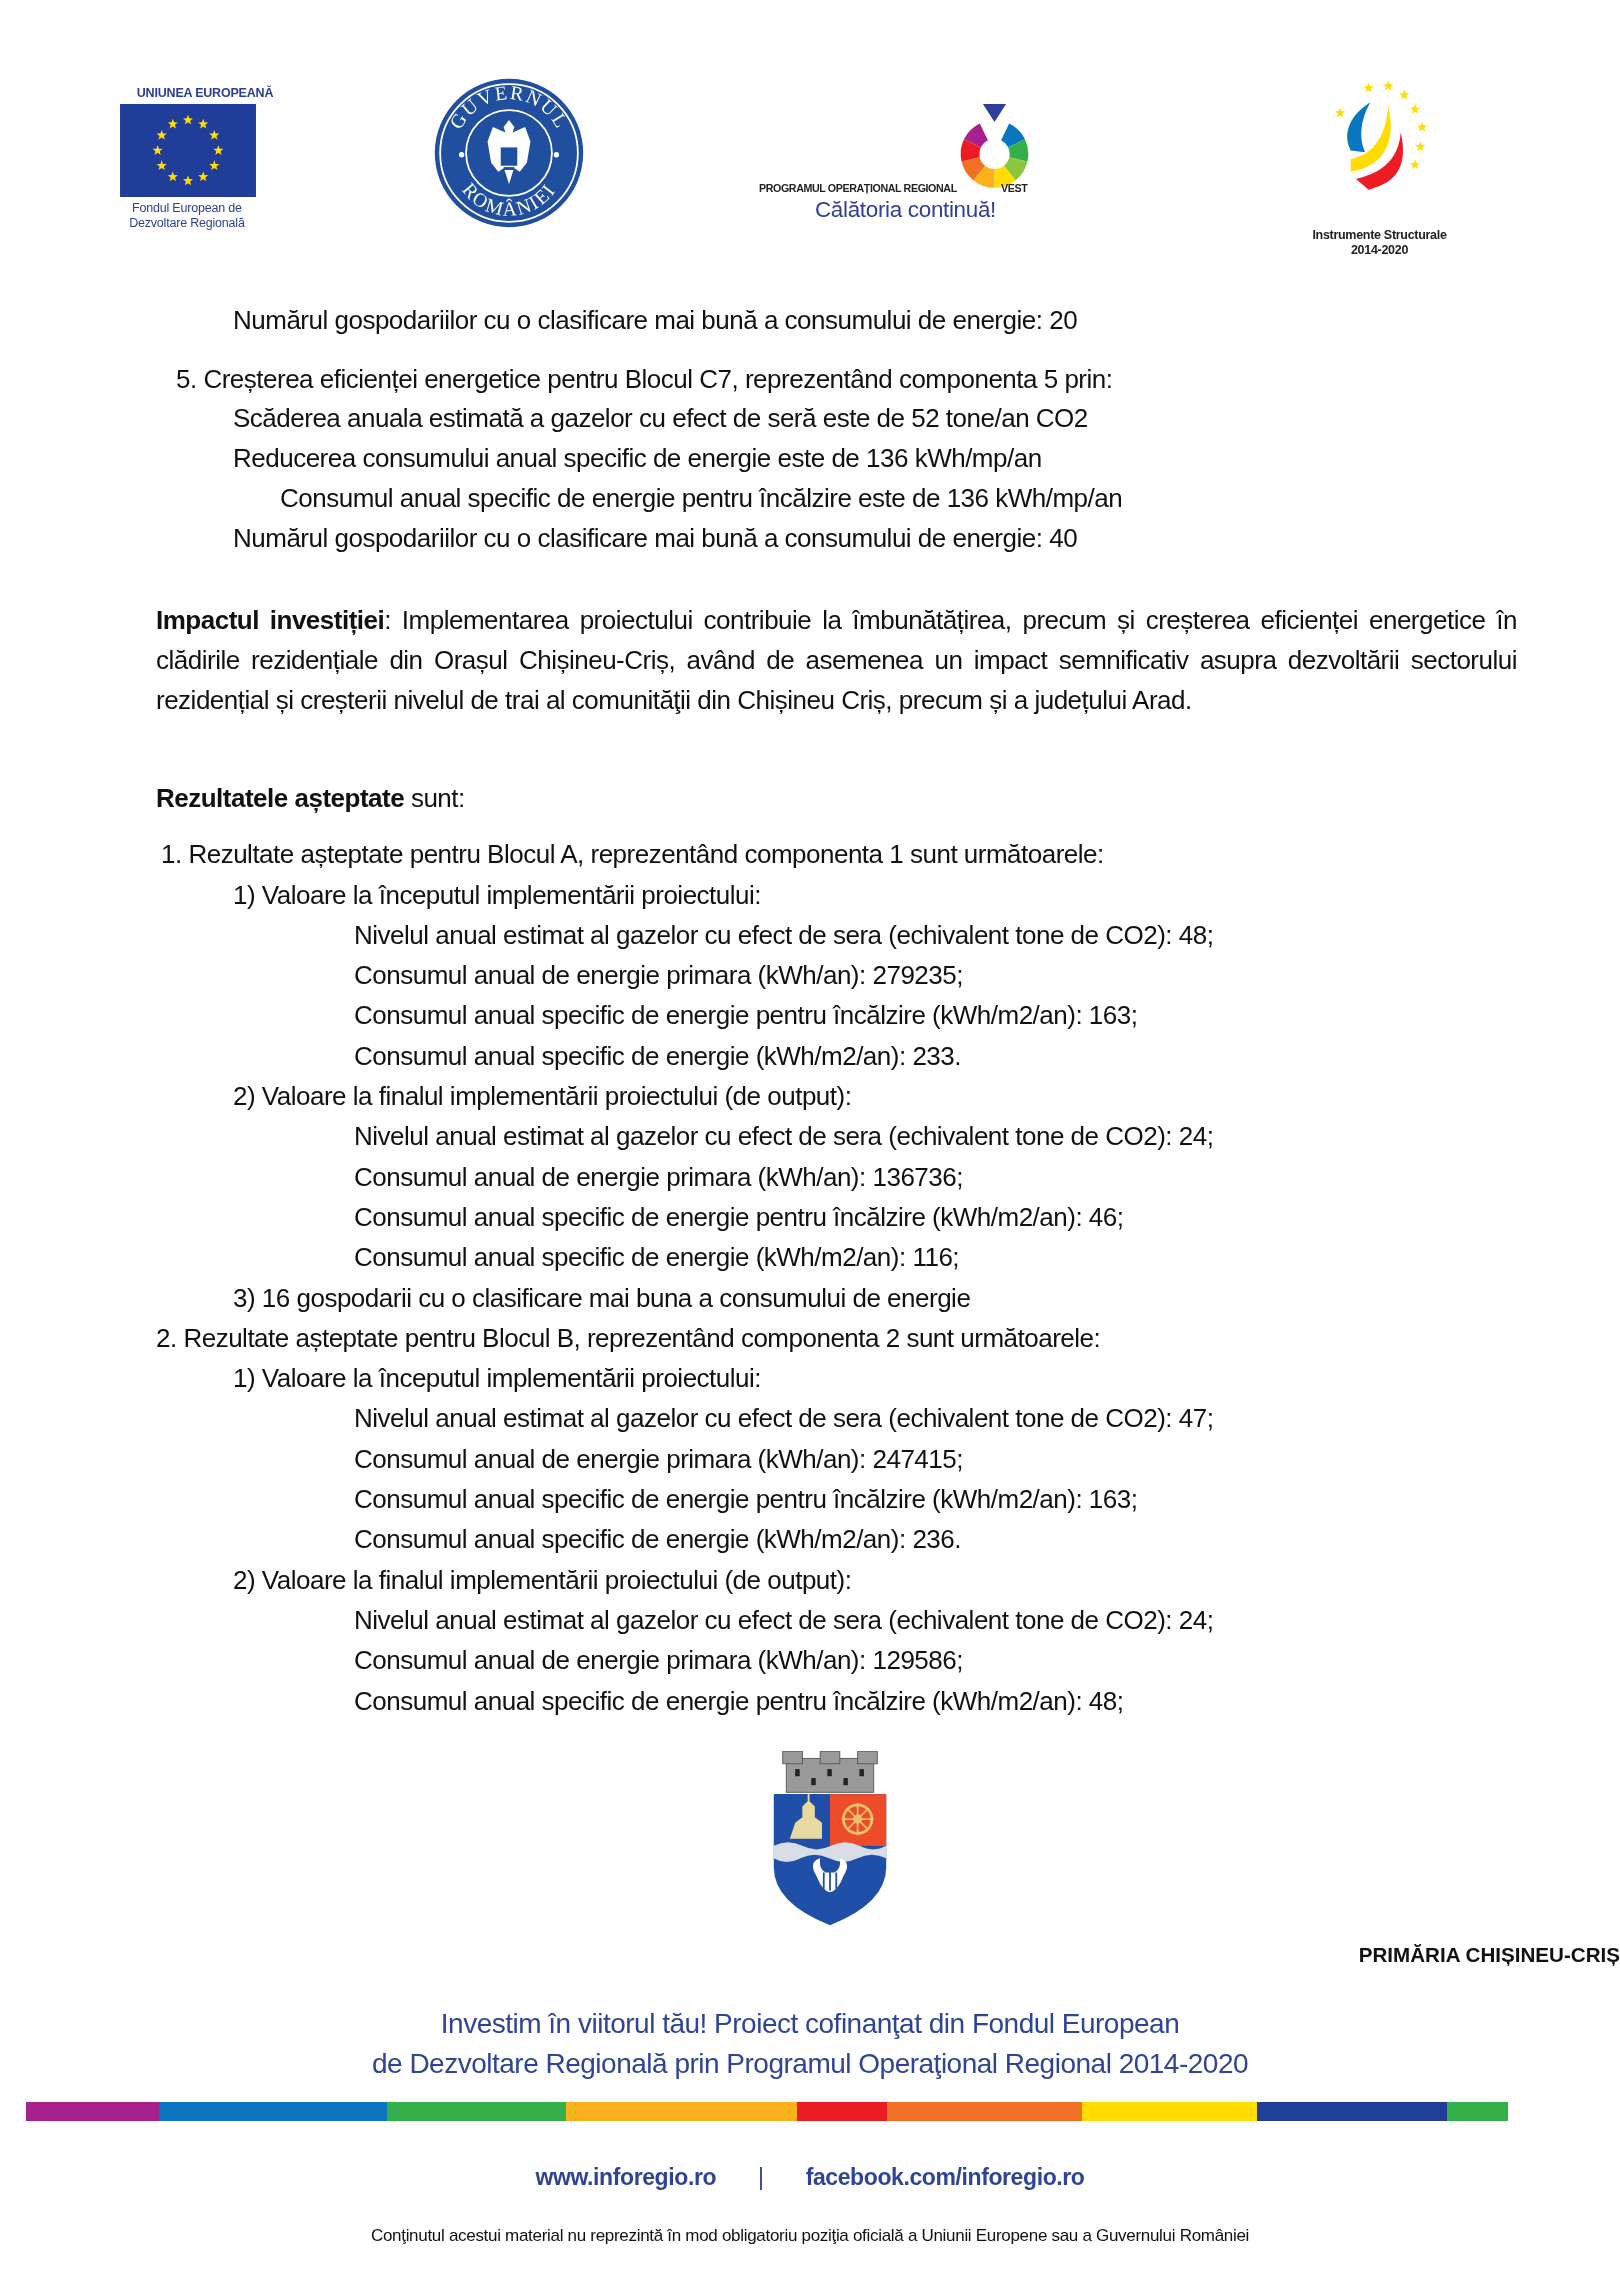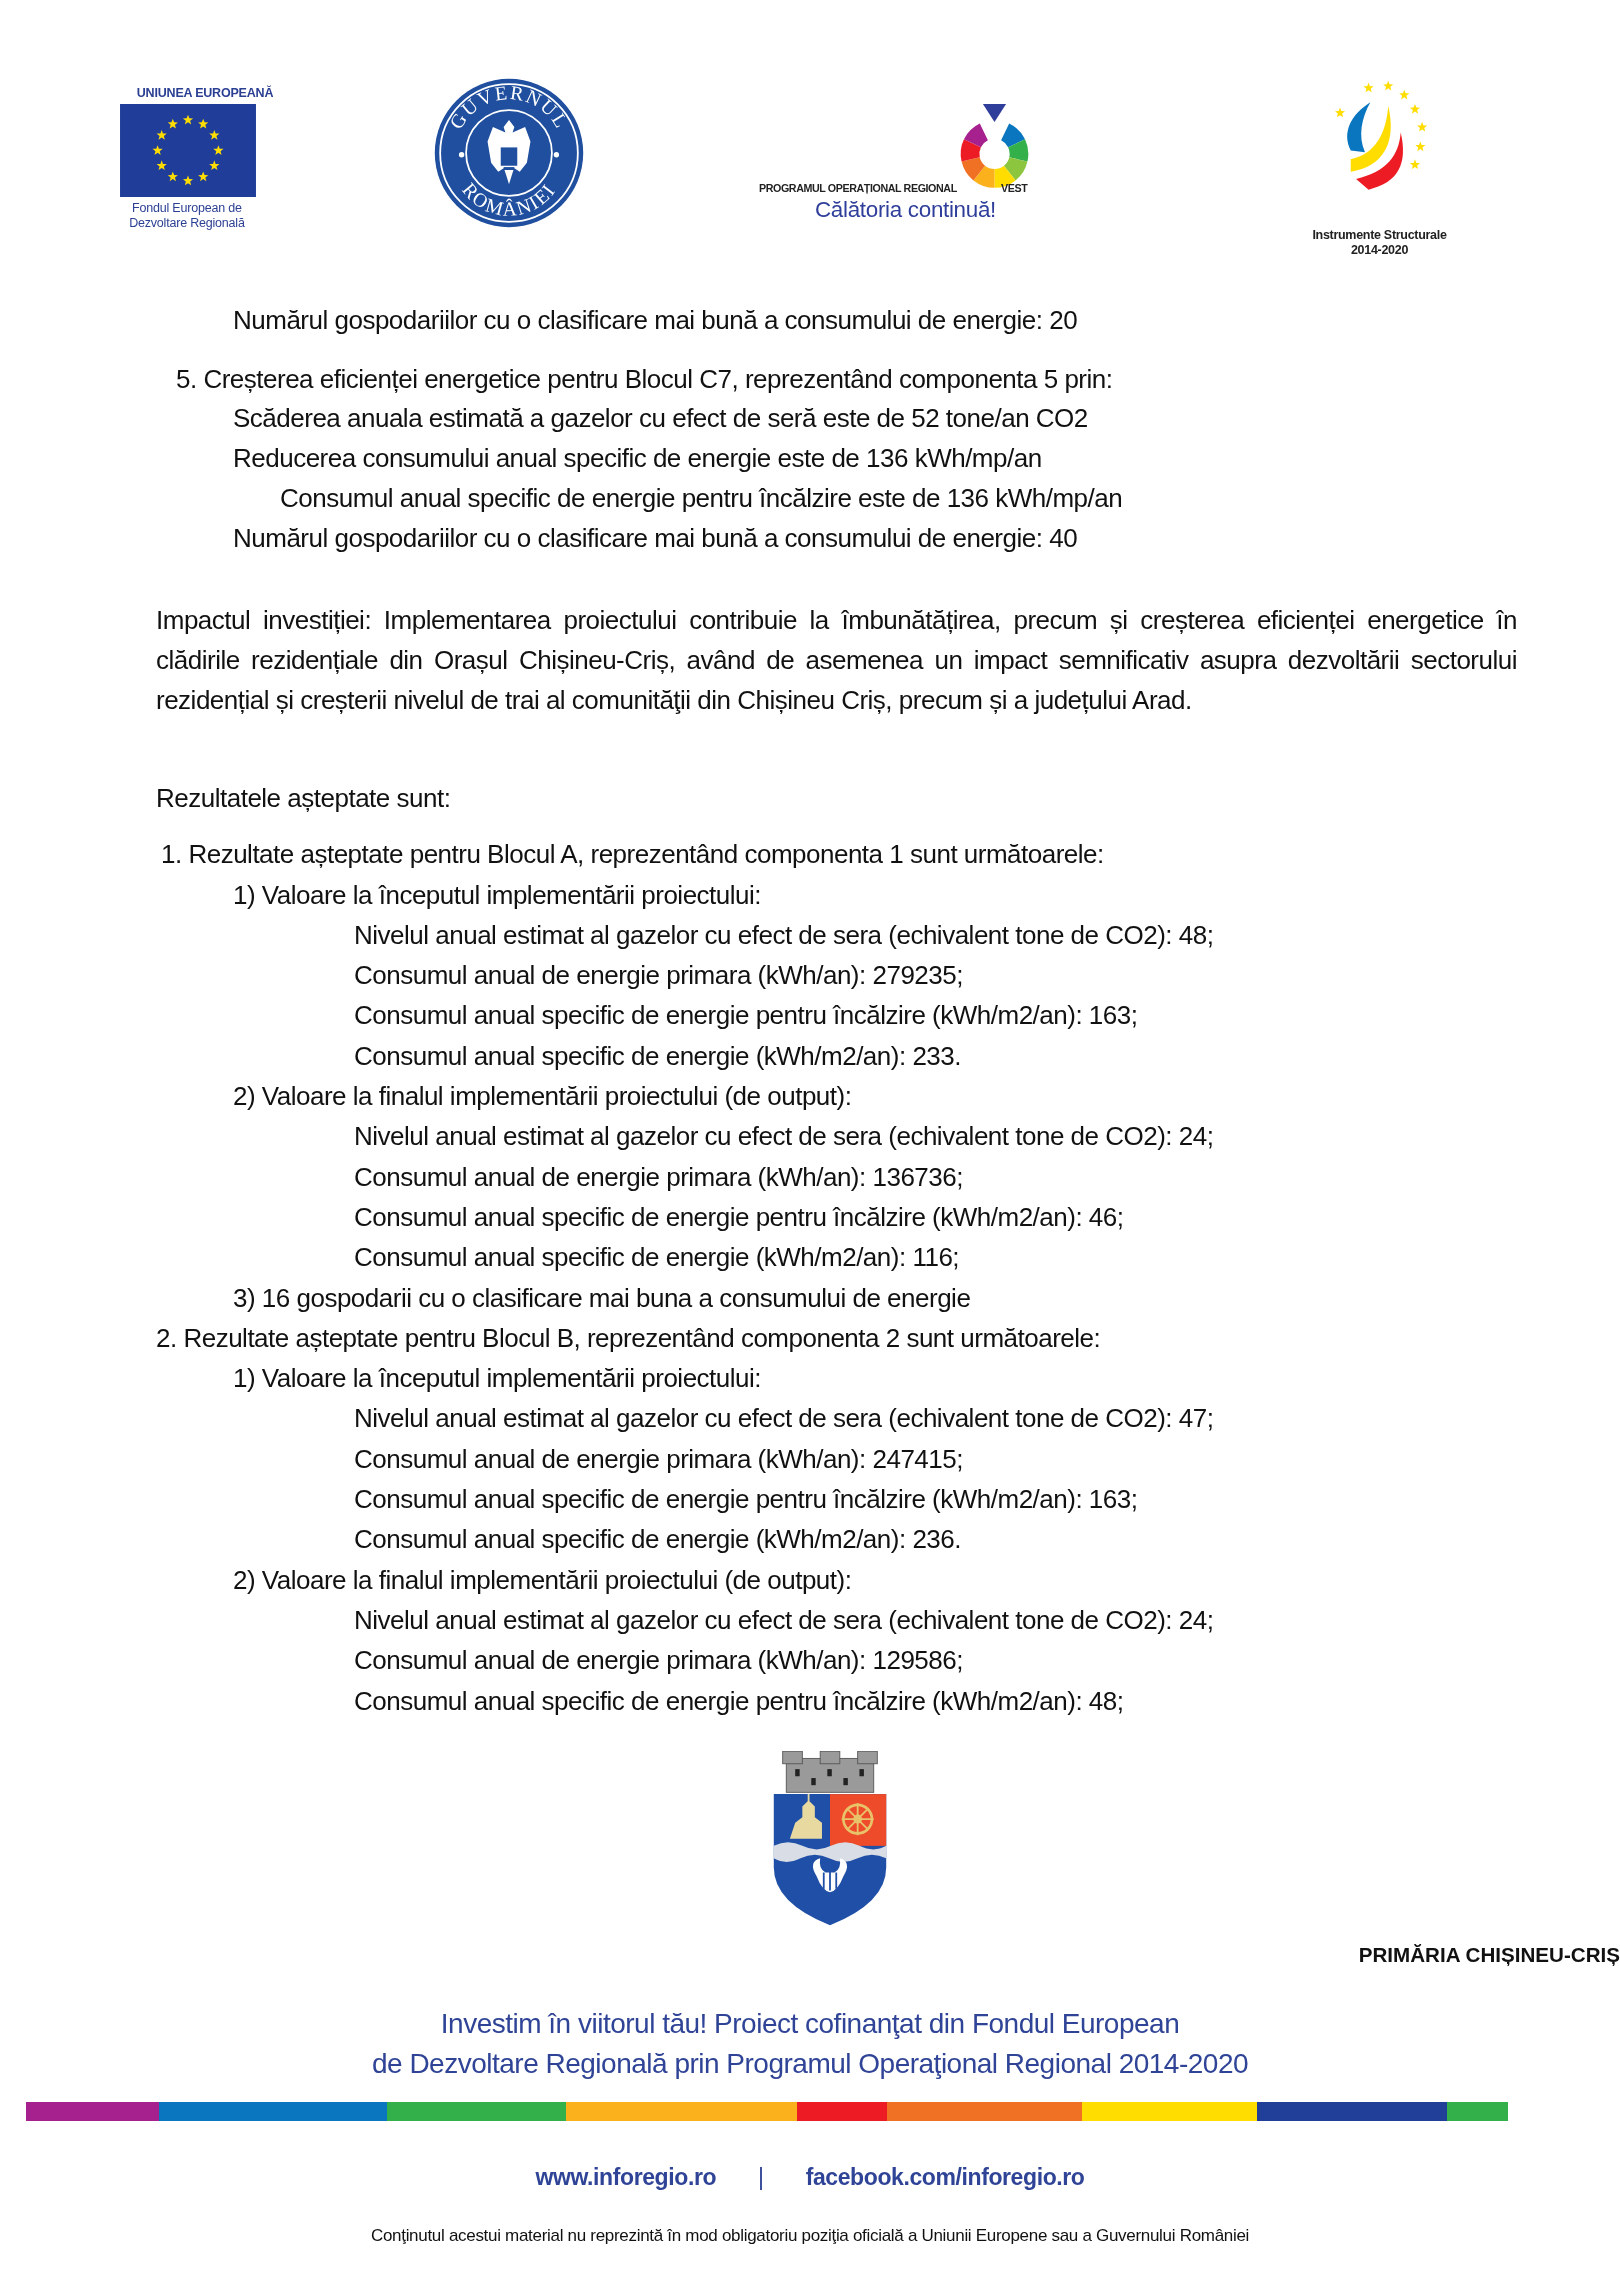--- a/index.html
+++ b/index.html
@@ -1,20 +1,20 @@
 <!DOCTYPE html>
 <html style="font-size:14.3px"><head>
 <meta charset="utf-8">
 <style>
   html, body { margin:0; padding:0; background:#ffffff; }
   body { width:1620px; height:2293px; position:relative; overflow:hidden;
          font-family:"Liberation Sans", sans-serif; color:#111; }
   .abs { position:absolute; white-space:nowrap; }
   .txt { font-size:26px; letter-spacing:-0.5px; line-height:32px; }
-  .bold { font-weight:normal; }
+  .bold { font-weight:bold; }
   .justify { position:absolute; left:156px; width:1361px; font-size:26px; letter-spacing:-0.5px;
              line-height:40px; text-align:justify; }
   .logo-eu-title { color:#2b3f93; font-size:12.5px; font-weight:bold; letter-spacing:-0.2px; }
   .logo-eu-sub { color:#2b3f93; font-size:12.5px; line-height:15px; text-align:center; letter-spacing:-0.2px;}
   .regio { color:#2e3e9a; font-weight:bold; font-size:97px; letter-spacing:-2.7px; line-height:90px; }
   .regio-sub { color:#222; font-size:10.7px; font-weight:bold; letter-spacing:-0.4px; }
   .regio-tag { color:#2e3e9a; font-size:22.4px; letter-spacing:-0.3px; }
   .is-label { color:#222; font-size:12.5px; font-weight:bold; text-align:center; line-height:15px; letter-spacing:-0.3px; }
   .footer-blue { color:#2f4496; font-size:28px; letter-spacing:-0.5px; text-align:center; width:1620px; left:0; }
   .links { color:#2f4496; font-size:23px; font-weight:bold; letter-spacing:-0.4px; }

